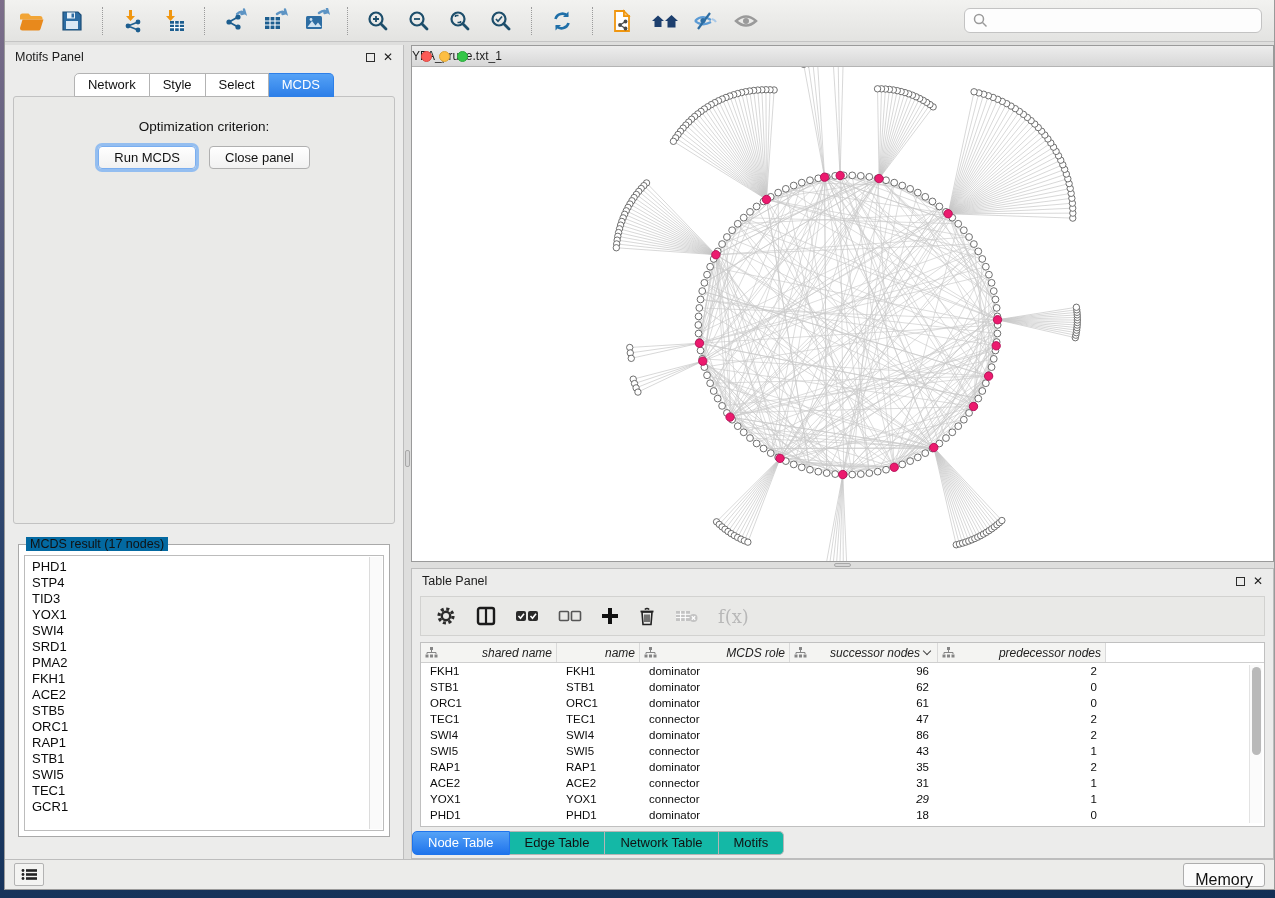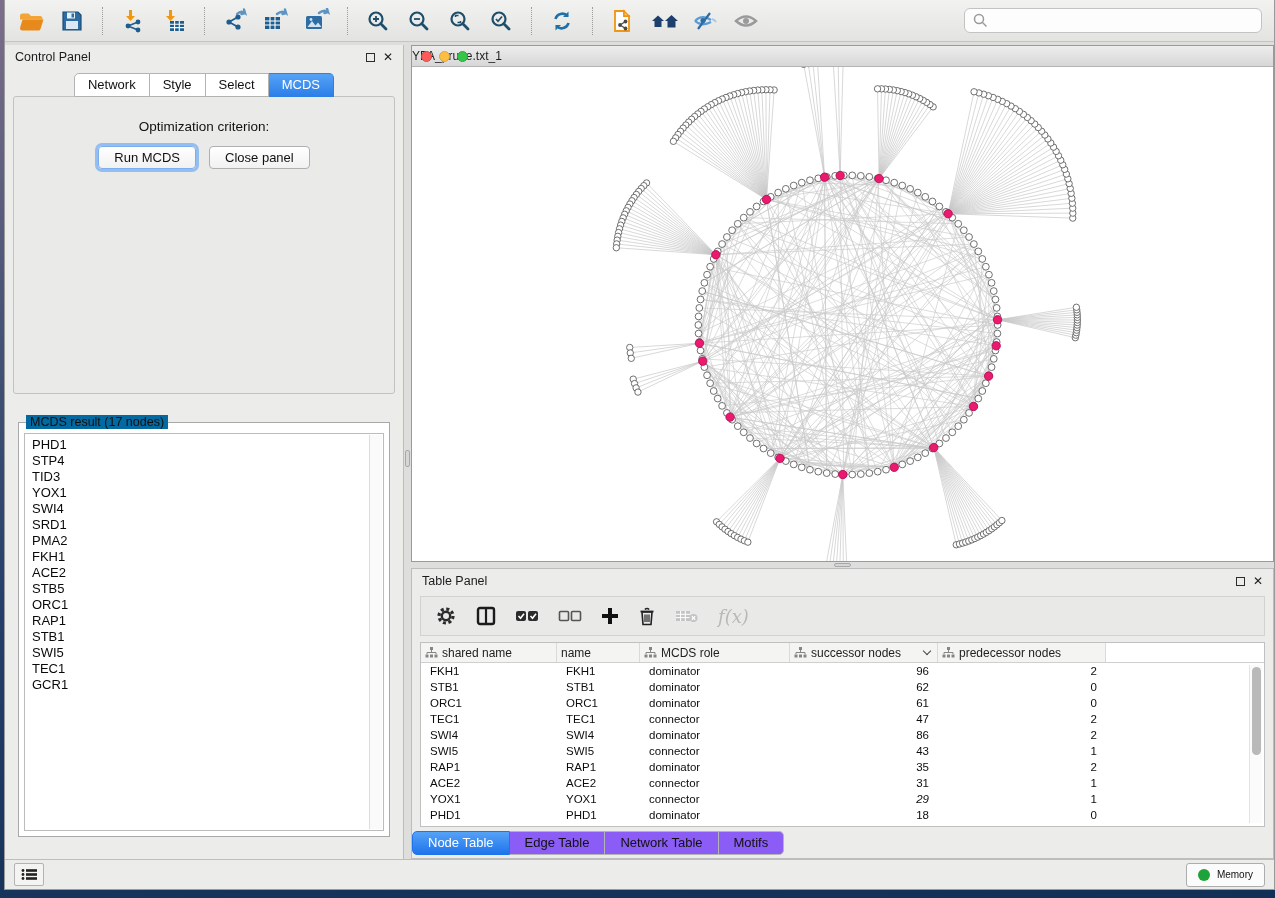--- a/index.html
+++ b/index.html
@@ -32,22 +32,22 @@
     font-size:12.5px; color:#1b1b1b; gap:8px; }
   .panel-head .sp { flex:1; }
   .float-ico { width:9px; height:9px; border:1.4px solid #2c2c2c; display:inline-block; }
   .close-ico { font-size:12px; font-weight:bold; color:#1b1b1b; line-height:1; }
   .cp-tabs { display:flex; justify-content:center; margin-top:4px; position:relative; z-index:2; }
   .cp-tab { padding:3px 13px 4px; font-size:13px; background:#fff; color:#111;
     border:1px solid #b3b3b3; border-left-width:0; }
   .cp-tab:first-child { border-left-width:1px; border-radius:5px 0 0 0; }
   .cp-tab:last-child  { border-radius:0 5px 0 0; }
   .cp-tab.active { background:linear-gradient(#55a2f6,#2d7fe8); color:#fff; border-color:#2d7fe8; }
-  .cp-box { margin:-1px 8px 12px 8px; background:#eaeae8; border:1px solid #c2c2c2;
-    border-radius:3px; padding:22px 7px 12px; height:298px; }
+  .cp-box { margin:-1px 8px 4px 8px; background:#eaeae8; border:1px solid #c2c2c2;
+    border-radius:3px; padding:22px 7px 12px; height:428px; }
   .opt-label { text-align:center; font-size:13.5px; color:#111; }
   .dropdown { margin:13px auto 0; width:314px; height:23px; background:#fff;
     border:1px solid #b9b9b9; border-radius:4px; display:flex; align-items:center;
     font-size:13px; padding-left:9px; position:relative; }
   .stepper { position:absolute; right:0; top:-1px; width:20px; height:23px;
     background:linear-gradient(#6db1f8,#2d7fe8); border-radius:0 4px 4px 0;
     display:flex; flex-direction:column; align-items:center; justify-content:center; gap:1px; }
   .stepper i { width:0; height:0; border-left:3.5px solid transparent; border-right:3.5px solid transparent; }
   .stepper .up { border-bottom:4px solid #fff; }
   .stepper .dn { border-top:4px solid #fff; }
@@ -88,51 +88,51 @@
   .hsplit { height:6px; flex:0 0 6px; position:relative; background:#dededd; }
   .hhandle { position:absolute; top:1px; left:50%; margin-left:-9px; width:17px; height:4px;
     background:#d6d6d6; border:1px solid #a8a8a8; border-radius:2px; }
 
   
   .tpanel { flex:1; display:flex; flex-direction:column; background:#ececeb;
     border:1px solid #bdbdbd; min-height:0; }
   .ttoolbar { height:40px; flex:0 0 40px; margin:3px 8px 6px; background:#e9e9e7;
     border:1px solid #d2d2d0; display:flex; align-items:center; gap:19px; padding:0 14px; }
   .ttool { display:flex; align-items:center; justify-content:center; height:24px; }
-  .fx { font-family:"DejaVu Serif","Liberation Serif",serif; font-style:italic;
+  .fx { font-family:"DejaVu Serif","Liberation Serif",serif; 
     font-size:18px; color:#b8b8b8; }
   .tablewrap { flex:1; margin:0 8px; background:#fff; border:1px solid #c0c0c0;
     position:relative; overflow:hidden; min-height:0; }
   .thead { display:flex; height:20px; background:#f4f4f2; border-bottom:1px solid #cfcfcf; }
   .hcell { display:flex; align-items:center; border-right:1px solid #dadada;
     font-size:12px; color:#222; padding:0 4px; gap:4px; }
-  .hcell .lbl { flex:1; text-align:left; }
+  .hcell .lbl { flex:1; text-align:right;font-style:italic; }
   .chev { width:6px; height:6px; border-left:1.5px solid #444; border-bottom:1.5px solid #444;
     transform:rotate(-45deg); margin:-3px 3px 0 0; }
   .trow { display:flex; height:16px; align-items:center; }
   .tcell { font-size:11.5px; color:#0d0d0d; padding:0 9px; overflow:hidden; white-space:nowrap; }
   .tcell.num { text-align:right; }
   .vscroll { position:absolute; right:2px; top:22px; bottom:3px; width:13px;
     background:#fbfbfb; border-left:1px solid #e3e3e3; }
   .vthumb { width:9px; margin:2px auto 0; height:88px; background:#b9b9b9; border-radius:5px; }
   .ttabs { height:31px; flex:0 0 31px; display:flex; justify-content:flex-start; align-items:center; }
-  .ttab { padding:3px 15px 4px; font-size:13px; background:#8b5cf6; color:#111;
+  .ttab { padding:3px 15px 4px; font-size:13px; background:#14b8a6; color:#111;
     border:1px solid #b5b5b5; border-left-width:0; }
   .ttab:first-child { border-left-width:1px; border-radius:5px 0 0 5px; }
   .ttab:last-child { border-radius:0 5px 5px 0; }
   .ttab.active { background:linear-gradient(#55a2f6,#1f74ec); color:#fff; border-color:#1f74ec; }
 
   
   .status { height:30px; flex:0 0 30px; background:#ececea; border-top:1px solid #bdbdbd;
     display:flex; align-items:center; padding:0 9px; }
   .listbtn { width:30px; height:23px; background:#f4f4f2; border:1px solid #b3b3b3;
     border-radius:2px; display:flex; align-items:center; justify-content:center; }
   .membtn { margin-left:auto; height:24px; padding:0 11px; background:#fbfbfb;
     border:1px solid #adadad; border-radius:3px; display:flex; align-items:center;
-    gap:7px; font-size:10px; color:#111; }
+    gap:7px; font-size:16px; color:#111;flex-direction:column; }
   .gdot { width:12px; height:12px; border-radius:50%; background:#1da339; }
 </style>
 </head>
 <body>
 
 <div class="desktop"></div>
 <div class="window">
 
   <div class="toolbar">
     <span class="tbtn">
@@ -267,21 +267,21 @@
           <path d="M9.5 9.5 L13.5 13.5" stroke="#9a9a9a" stroke-width="1.5"></path>
         </svg>
       <input placeholder="" style="">
     </div>
   </div>
 
   <div class="main">
 
     <div class="cpanel">
       <div class="panel-head">
-        <span>Control Panel</span>
+        <span>Motifs Panel</span>
         <span class="sp"></span>
         <span class="float-ico"></span>
         <span class="close-ico">✕</span>
       </div>
       <div class="cp-tabs" id="cp-tabs">
           <span class="cp-tab">Network</span>
           <span class="cp-tab">Style</span>
           <span class="cp-tab">Select</span>
           <span class="cp-tab active">MCDS</span>
         </div>

